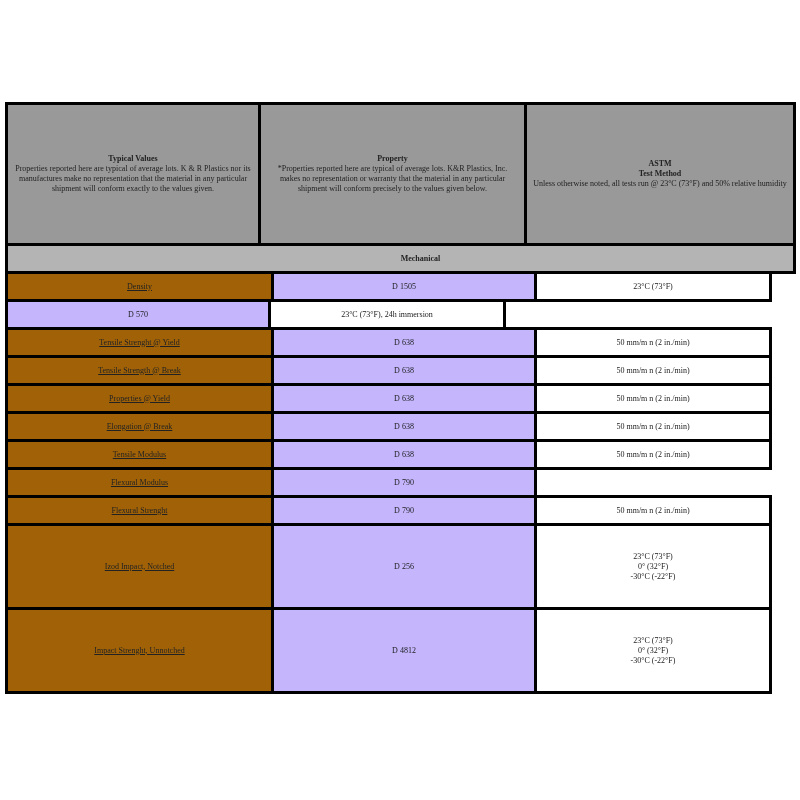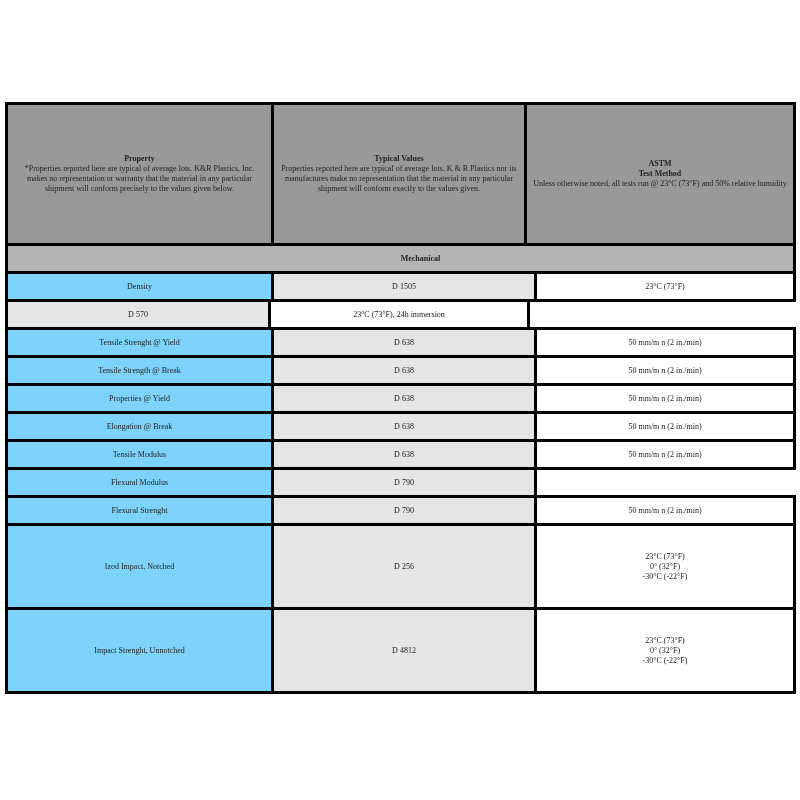--- a/index.html
+++ b/index.html
@@ -10,37 +10,37 @@
   .cell { box-sizing: border-box; border: 3px solid #000; display: flex; flex-direction: column;
           align-items: center; justify-content: center; text-align: center;
           font-size: 8px; line-height: 10px; margin-right: -3px; margin-bottom: -3px; }
   .hdr .cell { background: #999999; height: 144px; padding: 0 6px; }
   .hdr .c1 { width: 269px; }
   .hdr .c2 { width: 256px; }
   .hdr .c3 { width: 272px; }
   .hdr .title { font-weight: bold; }
   .section { background: #b4b4b4; height: 31px; width: 791px; font-weight: bold; padding-left: 40px; }
   .body .cell { height: 31px; }
-  .body .c1 { width: 269px; background: #7dd3fc; }
-  .body .c2 { width: 266px; background: #e5e5e5; }
-  .body .c3 { width: 262px; background: #ffffff; }
+  .body .c1 { width: 269px; background: #a16207; text-decoration: underline; }
+  .body .c2 { width: 266px; background: #c4b5fd; }
+  .body .c3 { width: 238px; background: #ffffff; }
   .body.tall .cell { height: 87px; }
 </style>
 </head>
 <body>
 
 <div class="sheet">
   <div class="row hdr">
+    <div class="cell c2">
+      <div class="title">Typical Values</div>
+      <div>Properties reported here are typical of average lots. K &amp; R Plastics nor its manufactures make no representation that the material in any particular shipment will conform exactly to the values given.</div>
+    </div>
     <div class="cell c1">
       <div class="title">Property</div>
       <div>*Properties reported here are typical of average lots. K&amp;R Plastics, Inc. makes no representation or warranty that the material in any particular shipment will conform precisely to the values given below.</div>
-    </div>
-    <div class="cell c2">
-      <div class="title">Typical Values</div>
-      <div>Properties reported here are typical of average lots. K &amp; R Plastics nor its manufactures make no representation that the material in any particular shipment will conform exactly to the values given.</div>
     </div>
     <div class="cell c3">
       <div class="title">ASTM</div>
       <div class="title">Test Method</div>
       <div>Unless otherwise noted, all tests run @ 23°C (73°F) and 50% relative humidity</div>
     </div>
   </div>
 
   <div class="row">
     <div class="cell section">Mechanical</div>

